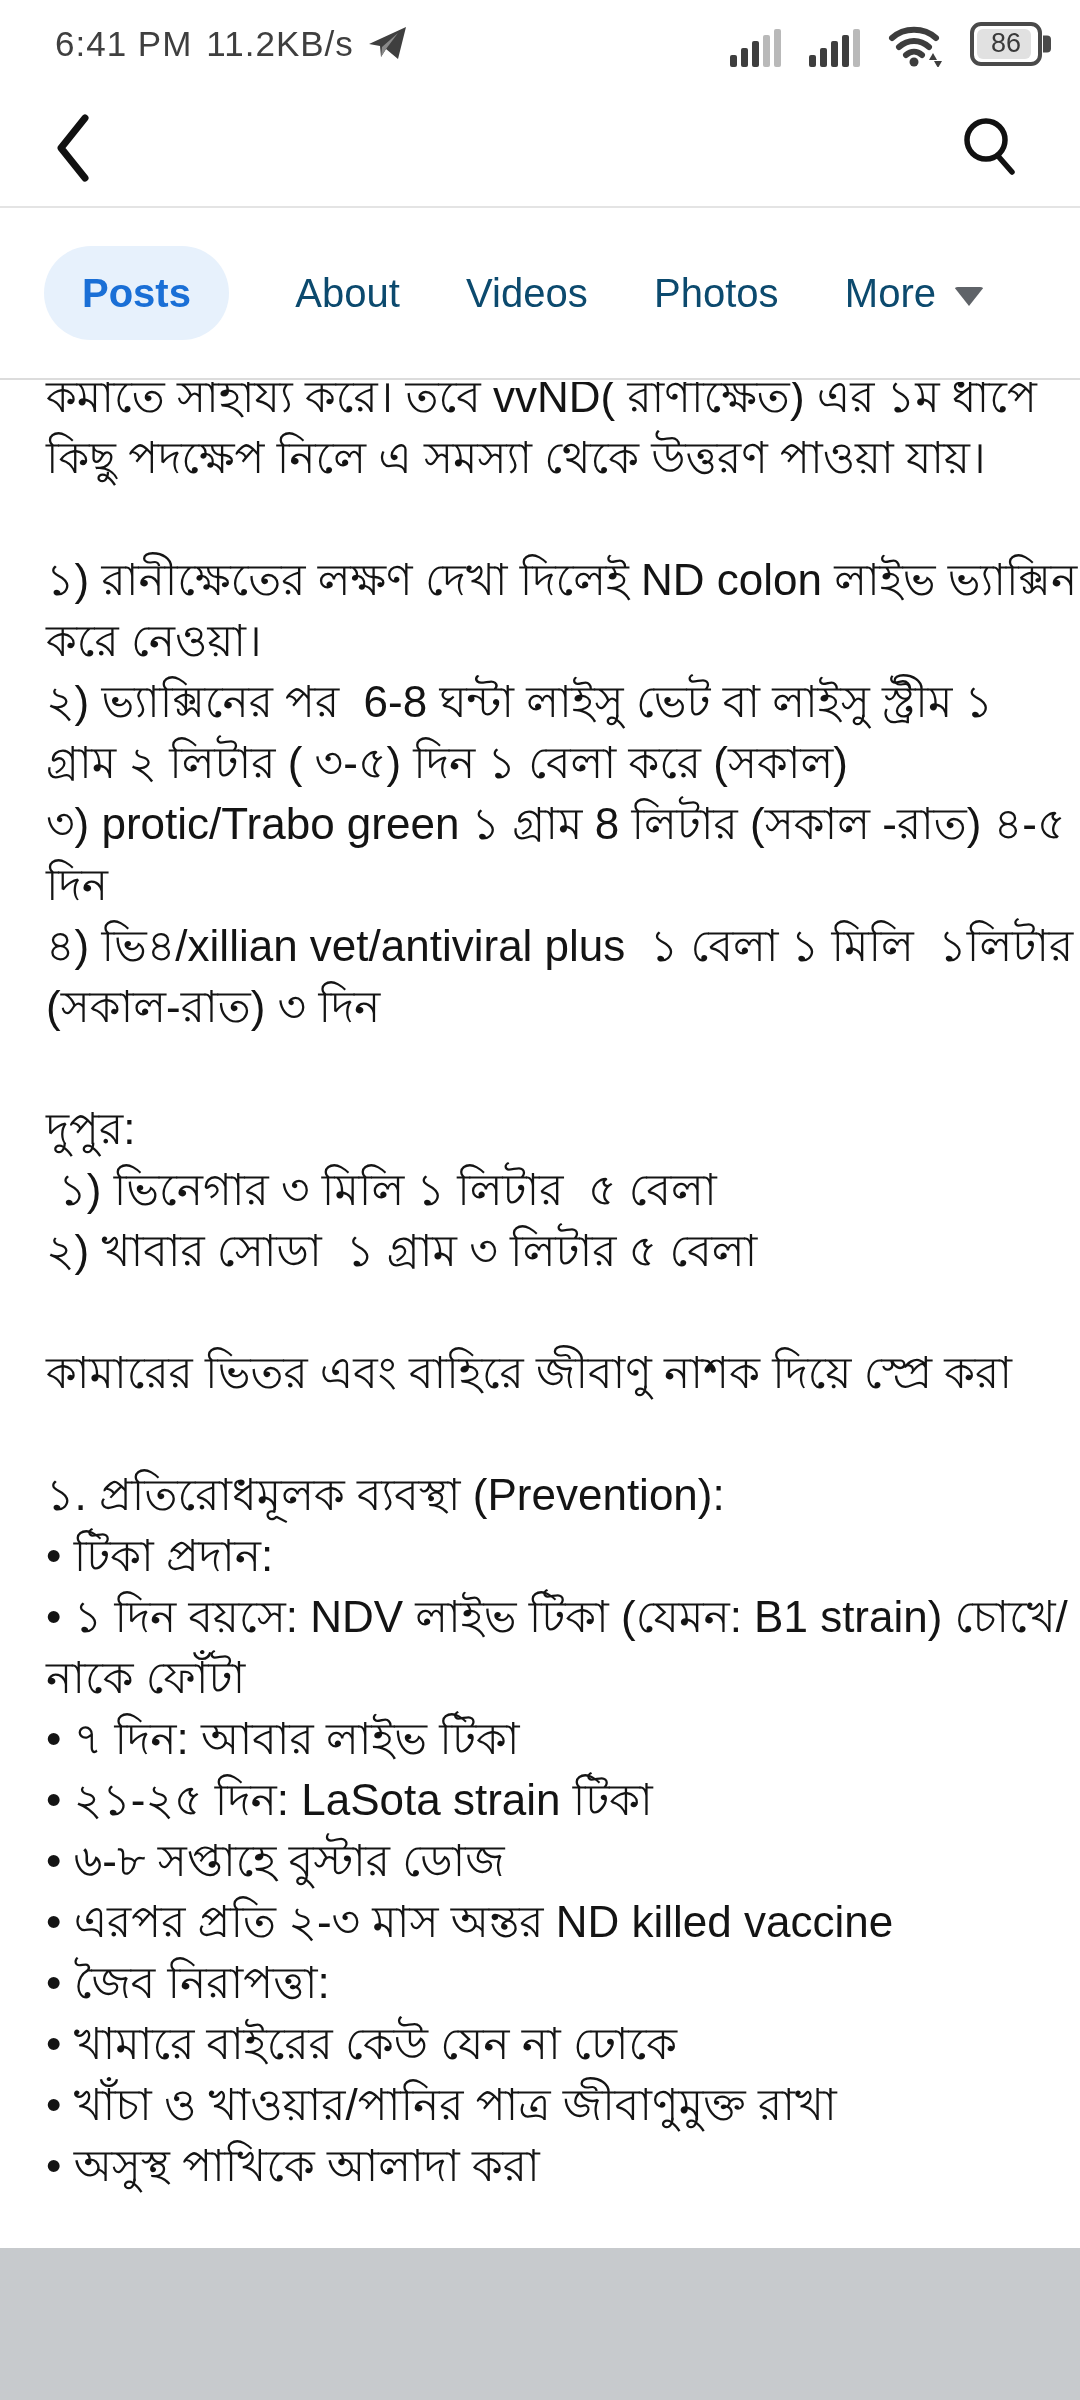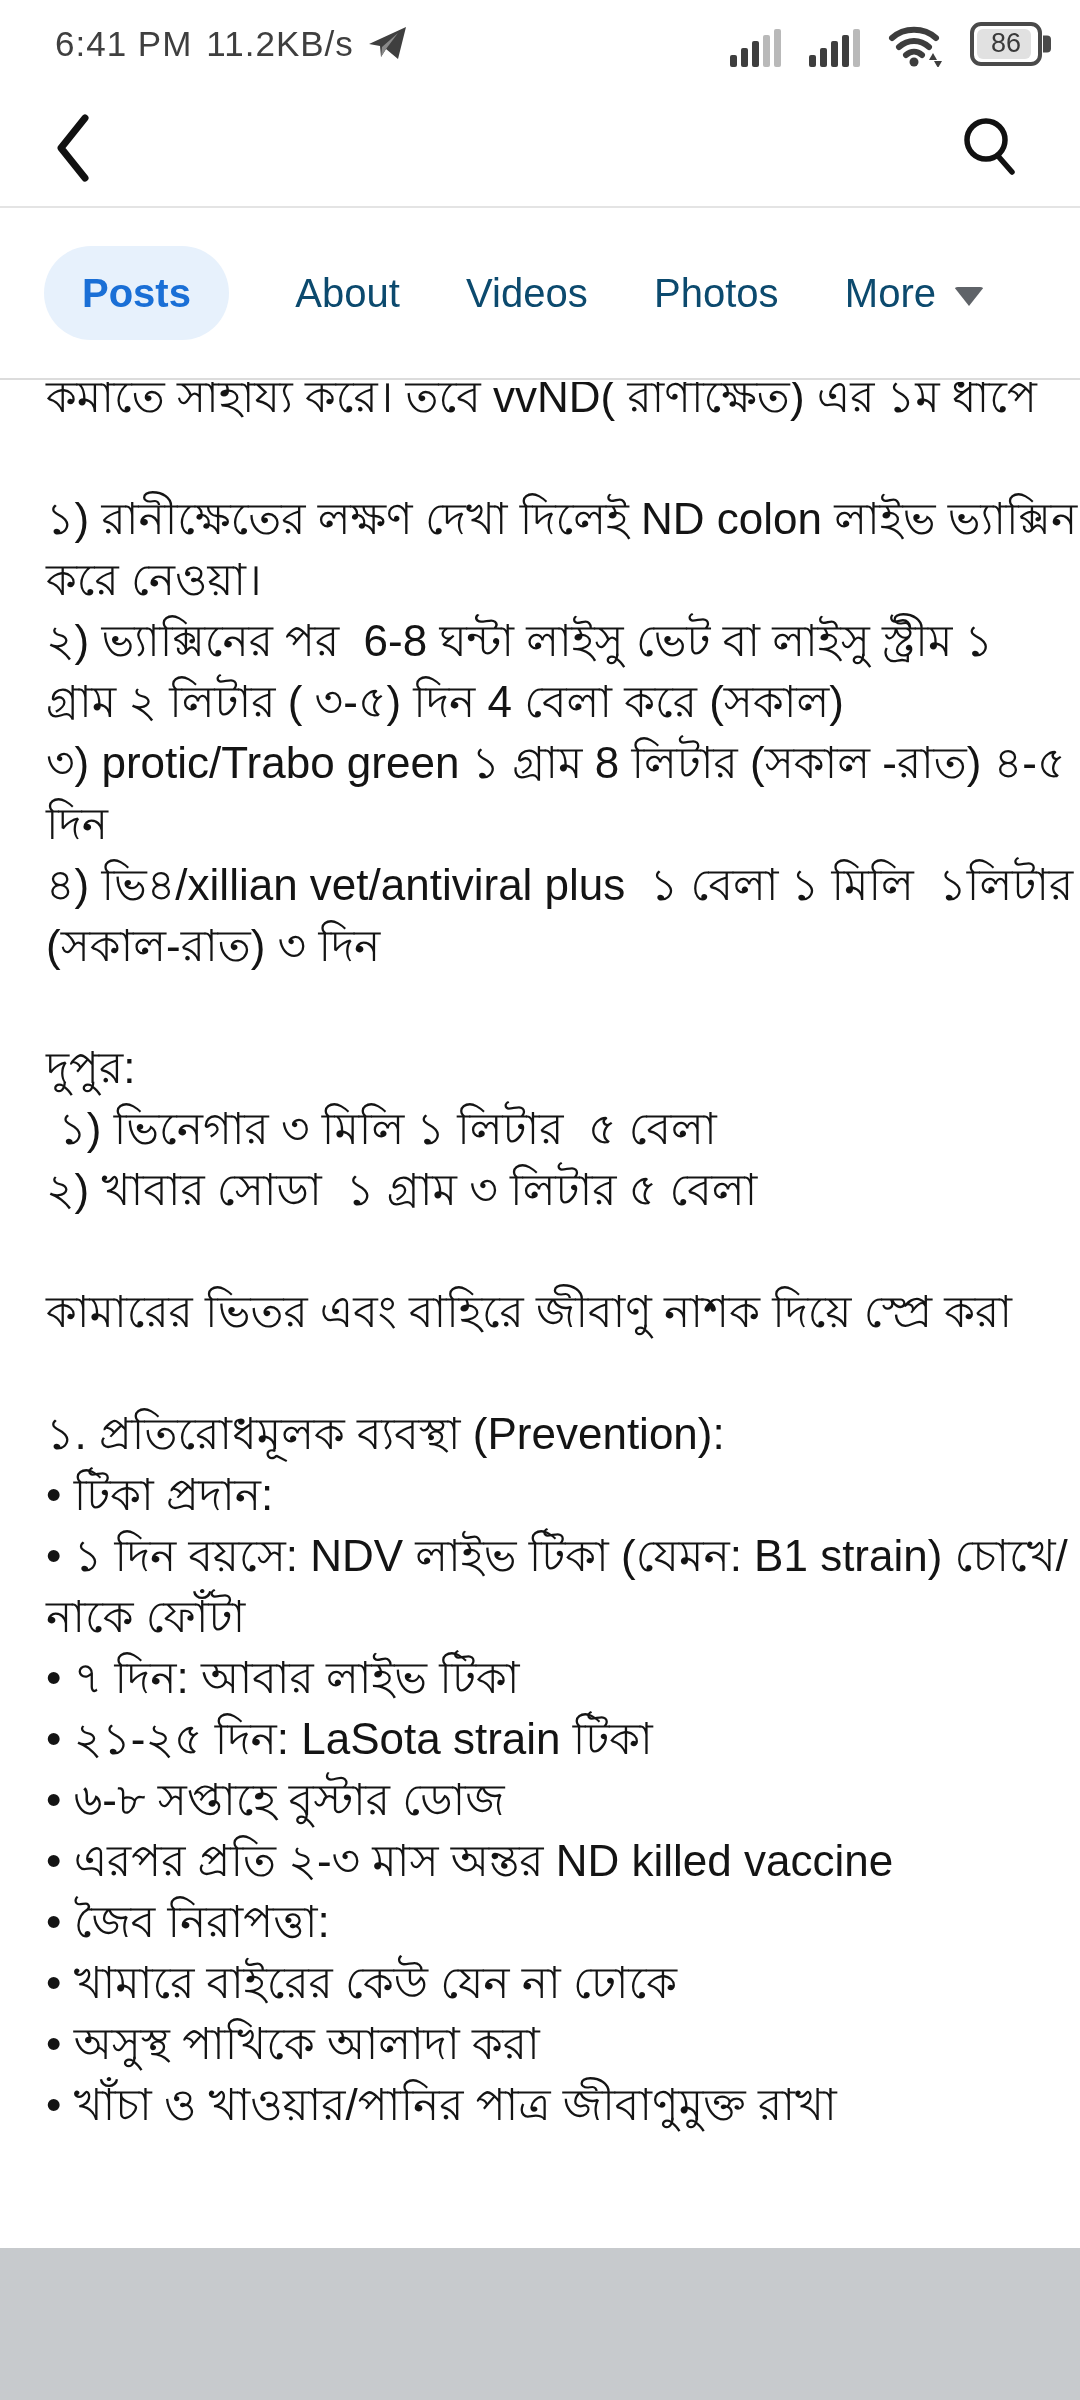--- a/index.html
+++ b/index.html
@@ -145,25 +145,26 @@
   </div>
   <div class="tab">
     <span>More</span>
     <span class="caret"></span>
   </div>
 </div>
 
 <div class="content">
   <div class="content-inner">
       <div class="post-line">কমাতে সাহায্য করে। তবে vvND( রাণীক্ষেত) এর ১ম ধাপে</div>
+      <div class="post-line">কিছু পদক্ষেপ নিলে এ সমস্যা থেকে উত্তরণ পাওয়া যায়।</div>
       <div class="post-line blank"></div>
       <div class="post-line">১) রানীক্ষেতের লক্ষণ দেখা দিলেই ND colon লাইভ ভ্যাক্সিন</div>
       <div class="post-line">করে নেওয়া।</div>
       <div class="post-line">২) ভ্যাক্সিনের পর  6-8 ঘন্টা লাইসু ভেট বা লাইসু স্ট্রীম ১</div>
-      <div class="post-line">গ্রাম ২ লিটার ( ৩-৫) দিন 4 বেলা করে (সকাল)</div>
+      <div class="post-line">গ্রাম ২ লিটার ( ৩-৫) দিন ১ বেলা করে (সকাল)</div>
       <div class="post-line">৩) protic/Trabo green ১ গ্রাম 8 লিটার (সকাল -রাত) ৪-৫</div>
       <div class="post-line">দিন</div>
       <div class="post-line">৪) ভি৪/xillian vet/antiviral plus  ১ বেলা ১ মিলি  ১লিটার</div>
       <div class="post-line">(সকাল-রাত) ৩ দিন</div>
       <div class="post-line blank"></div>
       <div class="post-line">দুপুর:</div>
       <div class="post-line"> ১) ভিনেগার ৩ মিলি ১ লিটার  ৫ বেলা</div>
       <div class="post-line">২) খাবার সোডা  ১ গ্রাম ৩ লিটার ৫ বেলা</div>
       <div class="post-line blank"></div>
       <div class="post-line">কামারের ভিতর এবং বাহিরে জীবাণু নাশক দিয়ে স্প্রে করা</div>
@@ -171,18 +172,18 @@
       <div class="post-line">১. প্রতিরোধমূলক ব্যবস্থা (Prevention):</div>
       <div class="post-line">• টিকা প্রদান:</div>
       <div class="post-line">• ১ দিন বয়সে: NDV লাইভ টিকা (যেমন: B1 strain) চোখে/</div>
       <div class="post-line">নাকে ফোঁটা</div>
       <div class="post-line">• ৭ দিন: আবার লাইভ টিকা</div>
       <div class="post-line">• ২১-২৫ দিন: LaSota strain টিকা</div>
       <div class="post-line">• ৬-৮ সপ্তাহে বুস্টার ডোজ</div>
       <div class="post-line">• এরপর প্রতি ২-৩ মাস অন্তর ND killed vaccine</div>
       <div class="post-line">• জৈব নিরাপত্তা:</div>
       <div class="post-line">• খামারে বাইরের কেউ যেন না ঢোকে</div>
+      <div class="post-line">• খাঁচা ও খাওয়ার/পানির পাত্র জীবাণুমুক্ত রাখা</div>
       <div class="post-line">• অসুস্থ পাখিকে আলাদা করা</div>
-      <div class="post-line">• খাঁচা ও খাওয়ার/পানির পাত্র জীবাণুমুক্ত রাখা</div>
     </div>
 </div>
 
 <div class="bottom-panel"></div>
 
 </body></html>

